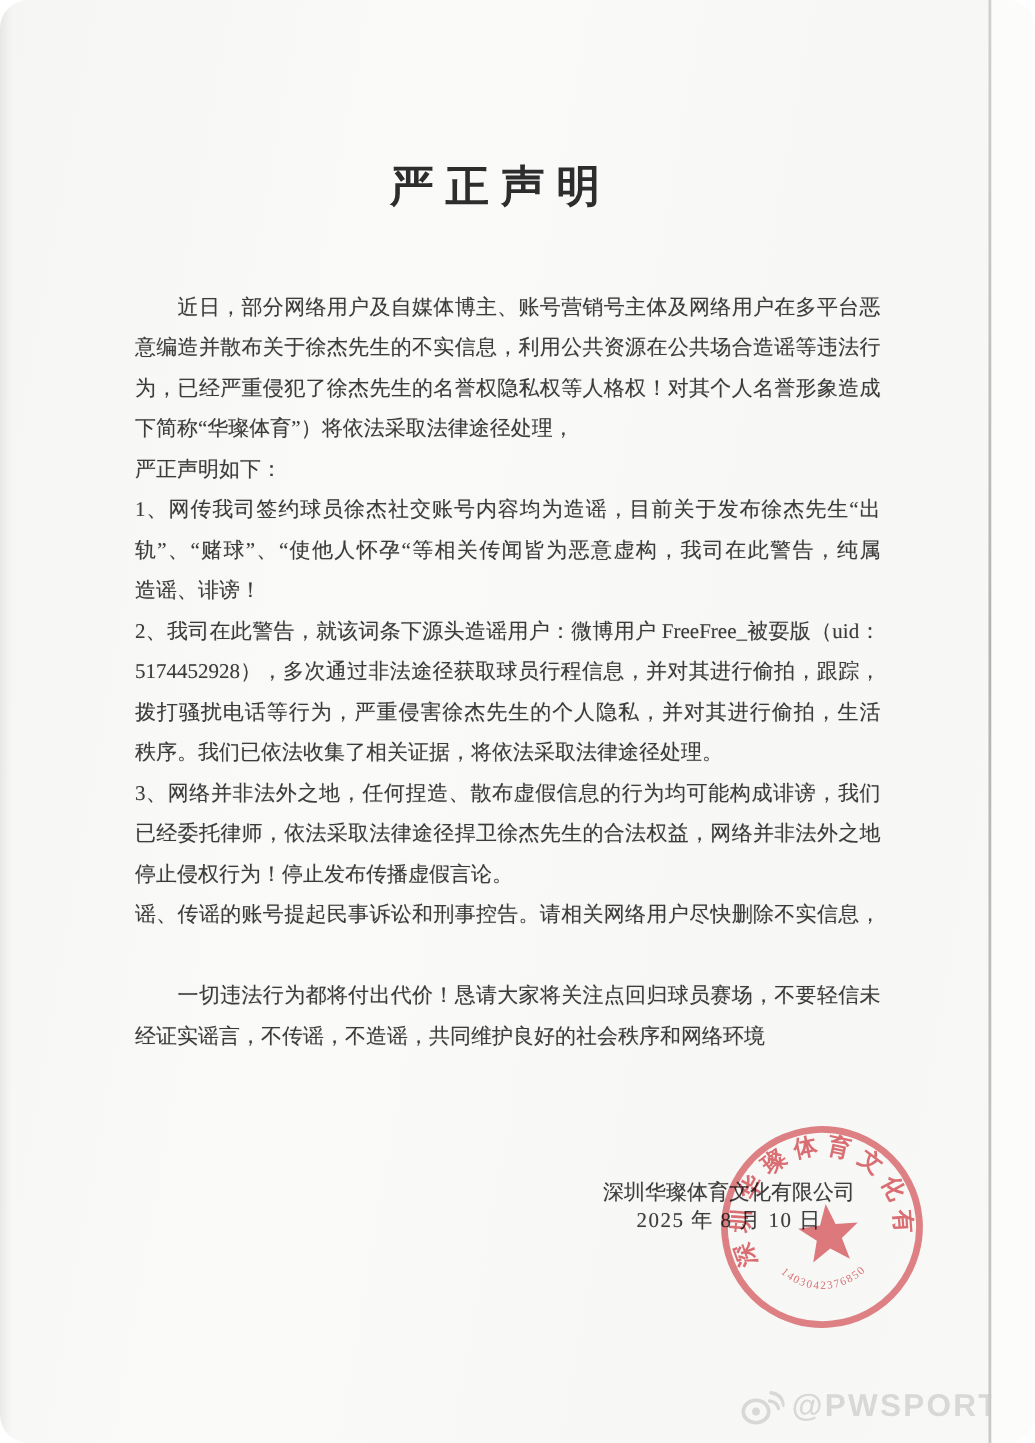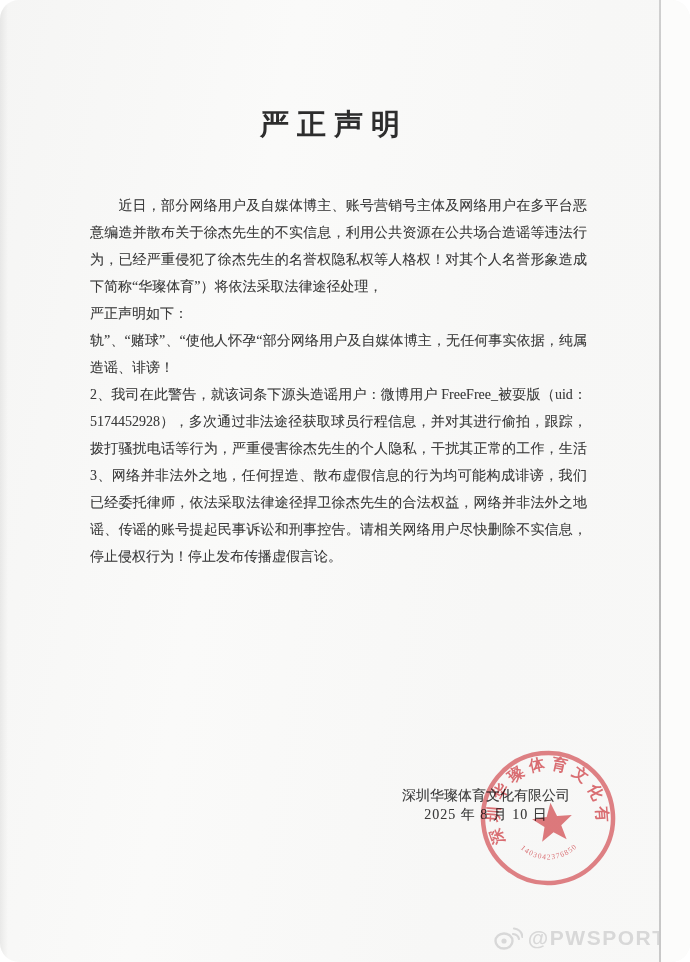--- a/index.html
+++ b/index.html
@@ -59,33 +59,39 @@
       <div class="para">
         <div class="line">　　近日，部分网络用户及自媒体博主、账号营销号主体及网络用户在多平台恶</div>
         <div class="line">意编造并散布关于徐杰先生的不实信息，利用公共资源在公共场合造谣等违法行</div>
         <div class="line">为，已经严重侵犯了徐杰先生的名誉权隐私权等人格权！对其个人名誉形象造成</div>
         <div class="line line-last">下简称“华璨体育”）将依法采取法律途径处理，</div>
       </div>
       <div class="para">
         <div class="line line-last">严正声明如下：</div>
       </div>
       <div class="para">
-        <div class="line">轨”、“赌球”、“使他人怀孕“部分网络用户及自媒体博主，无任何事实依据，纯属</div>
+        <div class="line">1、网传我司签约球员徐杰社交账号内容均为造谣，目前关于发布徐杰先生“出</div>
+        <div class="line">轨”、“赌球”、“使他人怀孕“等相关传闻皆为恶意虚构，我司在此警告，纯属</div>
         <div class="line line-last">造谣、诽谤！</div>
       </div>
       <div class="para">
         <div class="line">2、我司在此警告，就该词条下源头造谣用户：微博用户 FreeFree_被耍版（uid：</div>
         <div class="line">5174452928），多次通过非法途径获取球员行程信息，并对其进行偷拍，跟踪，</div>
-        <div class="line">拨打骚扰电话等行为，严重侵害徐杰先生的个人隐私，干扰其正常的工作，生活</div>
+        <div class="line">拨打骚扰电话等行为，严重侵害徐杰先生的个人隐私，并对其进行偷拍，生活</div>
+        <div class="line line-last">秩序。我们已依法收集了相关证据，将依法采取法律途径处理。</div>
       </div>
       <div class="para">
         <div class="line">3、网络并非法外之地，任何捏造、散布虚假信息的行为均可能构成诽谤，我们</div>
         <div class="line">已经委托律师，依法采取法律途径捍卫徐杰先生的合法权益，网络并非法外之地</div>
+        <div class="line line-last">停止侵权行为！停止发布传播虚假言论。</div>
         <div class="line">谣、传谣的账号提起民事诉讼和刑事控告。请相关网络用户尽快删除不实信息，</div>
-        <div class="line line-last">停止侵权行为！停止发布传播虚假言论。</div>
+      </div>
+      <div class="para gap">
+        <div class="line">　　一切违法行为都将付出代价！恳请大家将关注点回归球员赛场，不要轻信未</div>
+        <div class="line line-last">经证实谣言，不传谣，不造谣，共同维护良好的社会秩序和网络环境</div>
       </div>
     </div>
 
   <div class="signature">
     <div class="company">深圳华璨体育文化有限公司</div>
     <div class="date">2025 年 8 月 10 日</div>
   </div>
 
   <svg class="seal" viewBox="-80 -80 160 160" xmlns="http://www.w3.org/2000/svg">
     <g transform="rotate(-6)">

